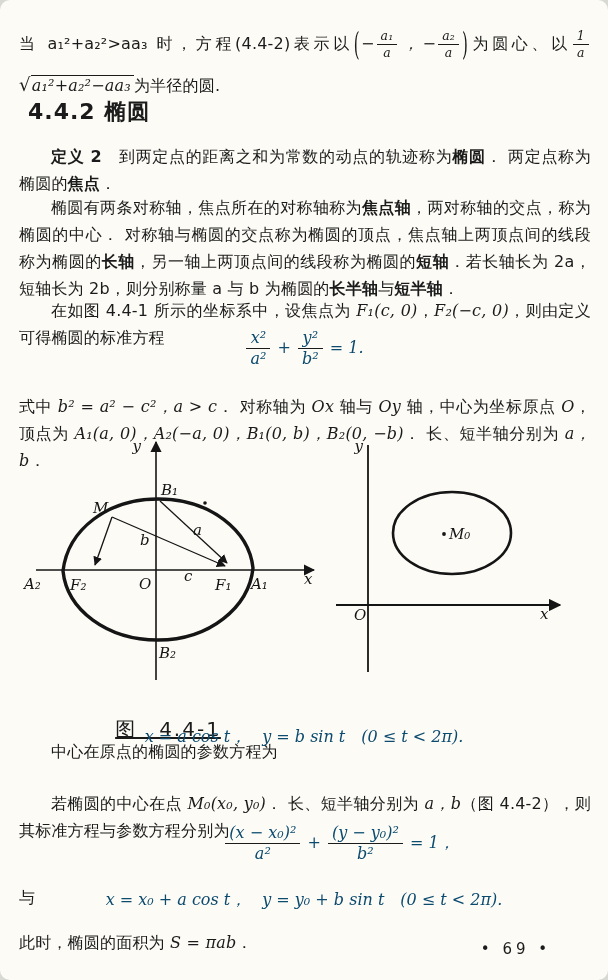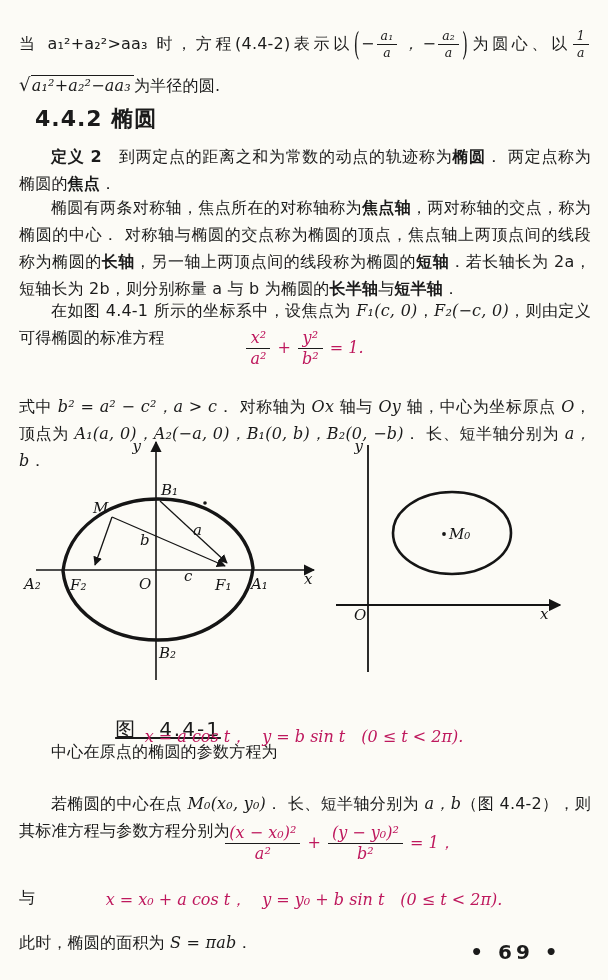--- a/index.html
+++ b/index.html
@@ -1,36 +1,37 @@
 <!DOCTYPE html>
 <html><head>
 <meta charset="utf-8">
 <style>
   html,body{margin:0;padding:0;background:#d9d9d4;}
   .page{
     position:relative;width:608px;height:980px;margin:0 auto;
     background:#fcfbf6;color:#1b1b1b;overflow:hidden;
     font-family:"DejaVu Sans",sans-serif;
+    border-radius:10px;
   }
   .para{
     position:absolute;left:19px;width:572px;
     font-size:16px;line-height:27px;text-align:justify;
     letter-spacing:0.2px;
   }
   .indent{text-indent:2em;}
   .b{font-weight:bold;}
   .mi{font-family:"DejaVu Serif",serif;font-style:italic;}
   .heading{
-    position:absolute;left:19px;margin:16px;
+    position:absolute;left:19px;margin:9px;
     font-size:22px;font-weight:bold;letter-spacing:1px;
   }
   .eq{
     position:absolute;left:0;width:608px;text-align:center;
     font-family:"DejaVu Serif",serif;font-style:italic;font-size:16px;
-    color:#be185d;
+    color:#0c4a6e;
   }
   .frac{
     display:inline-block;text-align:center;vertical-align:middle;
     font-family:"DejaVu Serif",serif;font-style:italic;line-height:1.15;
     margin:0 2px;
   }
   .frac .num{display:block;border-bottom:1.4px solid #1b1b1b;padding:0 4px 1px;}
   .frac .den{display:block;padding:1px 4px 0;}
   .p-intro{top:8px;line-height:40px;}
   .p-intro .frac{font-size:12.5px;}
@@ -46,21 +47,21 @@
   .fig{position:absolute;top:437px;}
   .fig svg{display:block;}
   .fig text{font-family:"DejaVu Serif",serif;font-style:italic;font-size:15px;fill:#151515;}
   .caption{
     position:absolute;top:716px;font-size:20px;text-align:center;
     letter-spacing:2px;
     text-decoration:underline;
   }
   .pageno{
     position:absolute;top:940px;left:456px;width:120px;text-align:center;
-    font-size:20px;font-weight:bold;letter-spacing:4px;
+    font-size:15px;font-weight:normal;letter-spacing:4px;
   }
 </style>
 </head>
 <body>
 
 <div class="page">
 
   <p class="para p-intro">
     <span>当 a₁²+a₂²&gt;aa₃ 时，方程(4.4-2)表示以</span><span class="bp">(</span><span class="mi">−</span><span class="frac"><span class="num">a₁</span><span class="den">a</span></span><span class="mi">，−</span><span class="frac"><span class="num">a₂</span><span class="den">a</span></span><span class="bp">)</span><span>为圆心、以</span><span class="frac"><span class="num">1</span><span class="den">a</span></span><span class="sqrt"><span class="radsign">√</span><span class="radicand">a₁²+a₂²−aa₃</span></span><span>为半径的圆.</span>
   </p>

